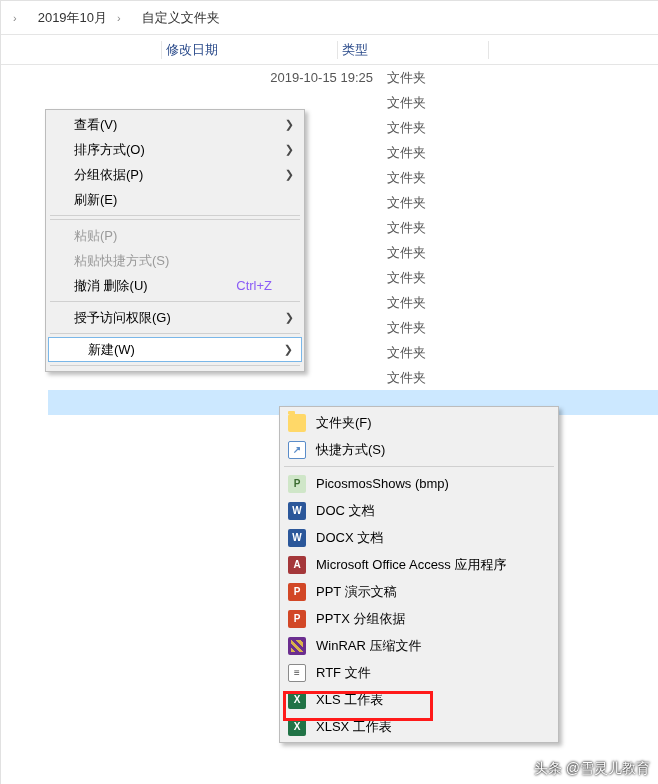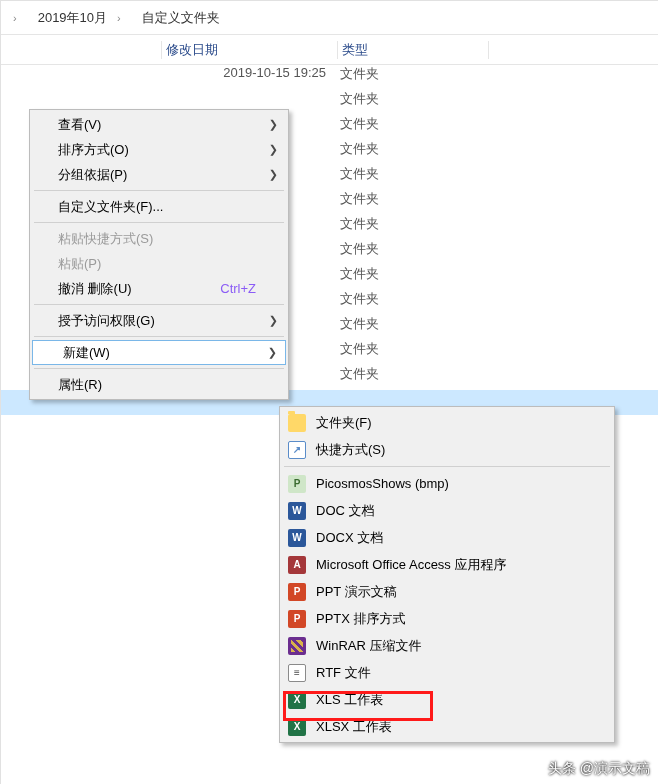--- a/index.html
+++ b/index.html
@@ -38,34 +38,36 @@
   .col-name { width: 160px; }
   .col-date { width: 175px; padding-left: 4px; }
   .col-type { width: 150px; padding-left: 4px; }
   .col-size { flex: 1; padding-left: 4px; }
   .vdiv { width: 1px; height: 18px; background: #e5e5e5; margin: 0 0; }
 
   
   .rows { }
   .row {
     display: flex;
+    align-items: center;
     height: 25px;
     color: #555;
     font-size: 13px;
+    margin-left: 47px;
   }
   .row .c-name { width: 160px; }
   .row .c-date { width: 175px; text-align: right; color: #555; padding-right: 10px;}
   .row .c-type { width: 150px; padding-left: 4px;}
   .row.selected { background: #cce8ff; color: #333; }
 
   
   .ctx {
     position: absolute;
     top: 108px;
-    left: 28px;
+    left: 44px;
     width: 260px;
     background: #f0f0f0;
     border: 1px solid #bcbcbc;
     box-shadow: 3px 3px 4px rgba(0,0,0,0.25);
     padding: 2px;
     font-size: 13px;
     color: #000;
   }
   .ctx .mi {
     display: flex;
@@ -78,30 +80,30 @@
   .ctx .mi .arrow {
     position: absolute; right: 8px; font-size: 11px; color: #4a4a4a;
   }
   .ctx .mi .shortcut {
     position: absolute; right: 30px; color: #8b5cf6;
   }
   .ctx .mi.highlight {
     background: #fff;
     border: 1px solid #7ab7e8;
     height: 25px;
-    padding-left: 30px;
+    padding-left: 39px;
   }
   .ctx hr { border: none; border-top: 1px solid #d0d0d0; margin: 3px 2px; }
 
   
   .submenu {
     position: absolute;
     top: 405px;
     left: 278px;
-    width: 336px;
+    width: 280px;
     background: #f0f0f0;
     border: 1px solid #bcbcbc;
     box-shadow: 3px 3px 4px rgba(0,0,0,0.25);
     padding: 2px;
     font-size: 13px;
     color: #000;
   }
   .submenu .smi {
     display: flex;
     align-items: center;
@@ -242,49 +244,46 @@
       <span class="arrow">❯</span>
     </div>
   <div class="mi">
       <span>排序方式(O)</span>
       <span class="arrow">❯</span>
     </div>
   <div class="mi">
       <span>分组依据(P)</span>
       <span class="arrow">❯</span>
     </div>
-  <hr>
-  <div class="mi">
-      <span>自定义文件夹(F)...</span>
-    </div>
-  <hr>
+  <div class="mi">
+      <span>刷新(E)</span>
+    </div>
+  <hr>
+  <hr>
+  <div class="mi disabled">
+      <span>粘贴(P)</span>
+    </div>
   <div class="mi disabled">
       <span>粘贴快捷方式(S)</span>
     </div>
-  <div class="mi disabled">
-      <span>粘贴(P)</span>
-    </div>
   <div class="mi">
       <span>撤消 删除(U)</span>
       <span class="shortcut">Ctrl+Z</span>
     </div>
   <hr>
   <div class="mi">
       <span>授予访问权限(G)</span>
       <span class="arrow">❯</span>
     </div>
   <hr>
   <div class="mi highlight">
       <span>新建(W)</span>
       <span class="arrow">❯</span>
     </div>
   <hr>
-  <div class="mi">
-      <span>属性(R)</span>
-    </div>
 </div>
 
 <div class="submenu">
   <div class="smi">
       <span class="ico ico-folder"></span>
       <span>文件夹(F)</span>
     </div>
   <div class="smi">
       <span class="ico ico-shortcut">↗</span>
       <span>快捷方式(S)</span>
@@ -305,21 +304,21 @@
   <div class="smi">
       <span class="ico ico-access">A</span>
       <span>Microsoft Office Access 应用程序</span>
     </div>
   <div class="smi">
       <span class="ico ico-ppt">P</span>
       <span>PPT 演示文稿</span>
     </div>
   <div class="smi">
       <span class="ico ico-pptx">P</span>
-      <span>PPTX 排序方式</span>
+      <span>PPTX 分组依据</span>
     </div>
   <div class="smi">
       <span class="ico ico-rar"></span>
       <span>WinRAR 压缩文件</span>
     </div>
   <div class="smi">
       <span class="ico ico-rtf">≡</span>
       <span>RTF 文件</span>
     </div>
   <div class="smi">
@@ -327,13 +326,13 @@
       <span>XLS 工作表</span>
     </div>
   <div class="smi">
       <span class="ico ico-xlsx">X</span>
       <span>XLSX 工作表</span>
     </div>
 </div>
 
 <div class="redbox" style="top:690px; left:282px; width:150px; height:30px;"></div>
 
-<div class="watermark">头条 @演示文稿</div>
+<div class="watermark">头条 @雪灵儿教育</div>
 
 </body></html>

